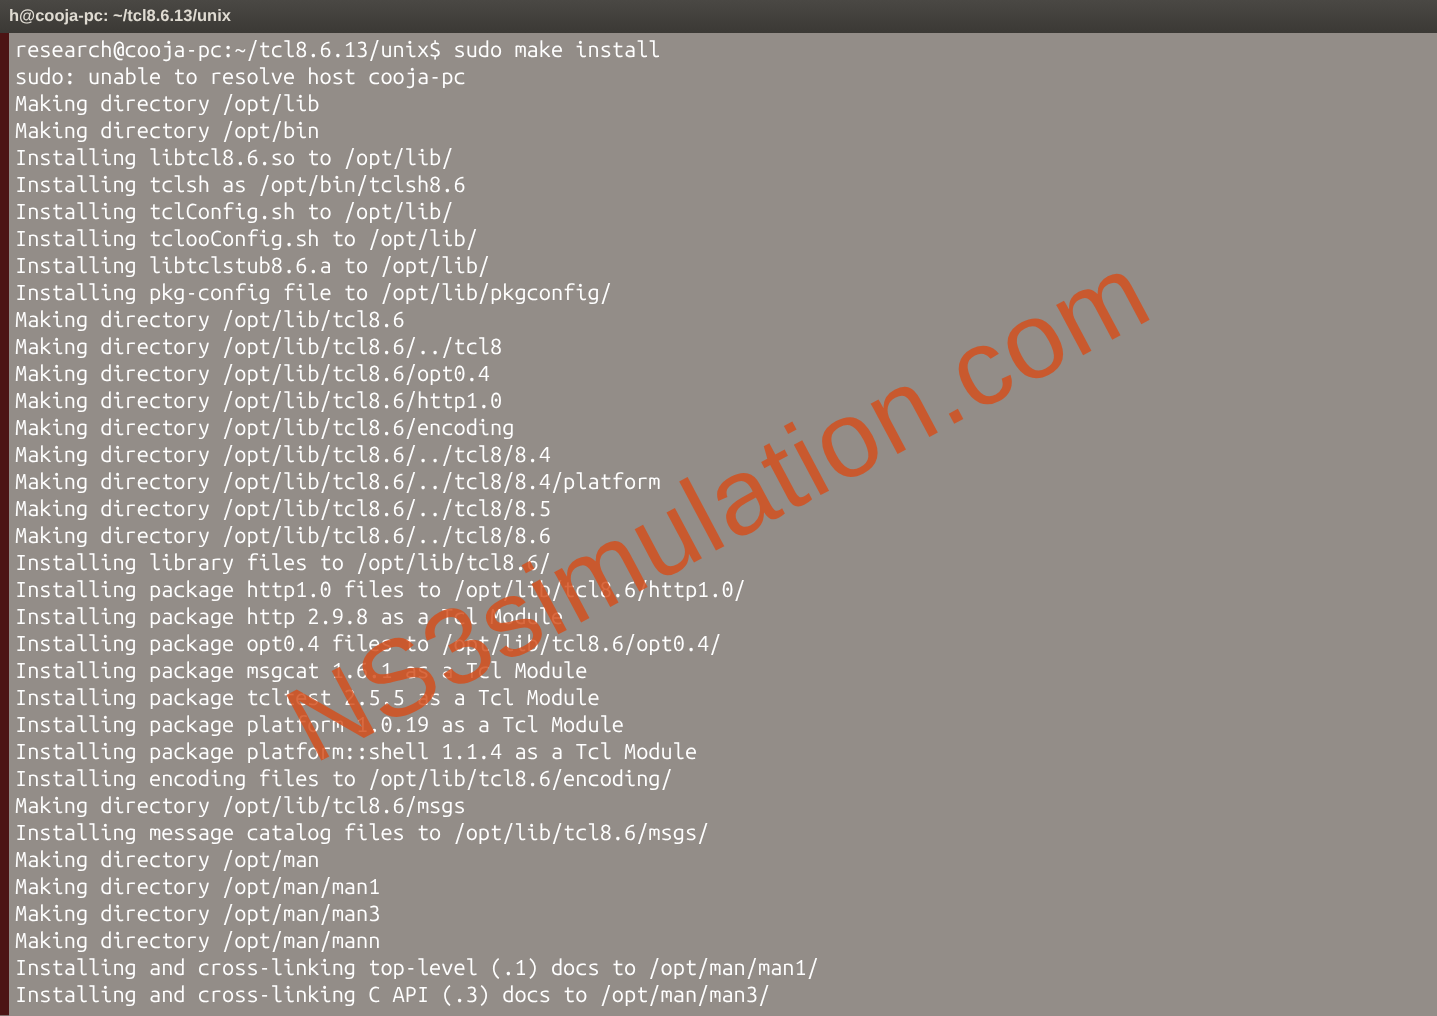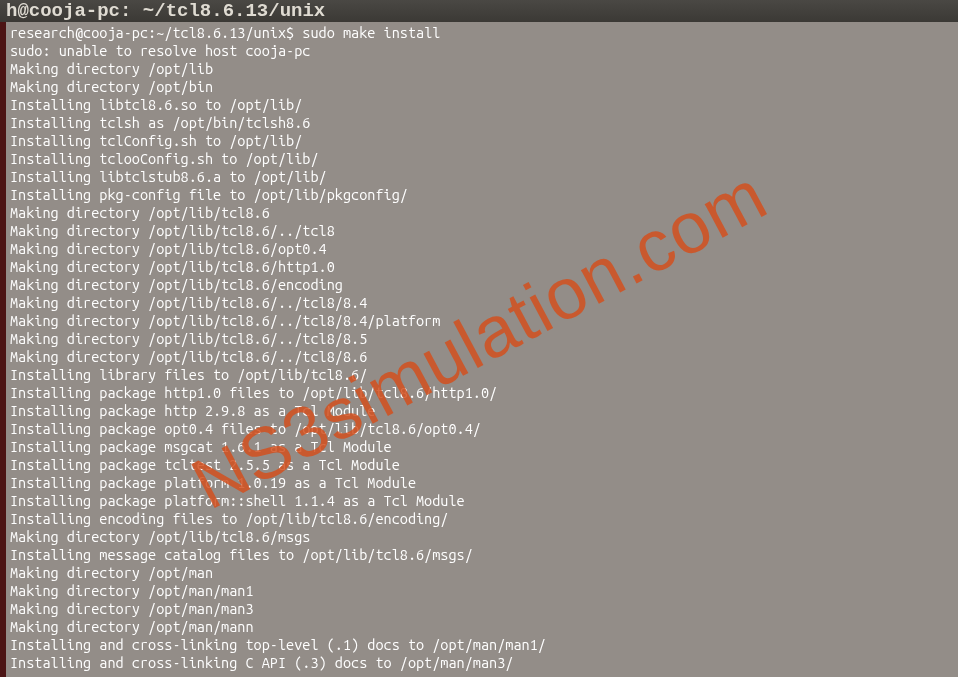--- a/index.html
+++ b/index.html
@@ -15,22 +15,22 @@
       background: #938d88;
       overflow: hidden;
       position: relative;
     }
     .titlebar {
       background: linear-gradient(to bottom, #4a4844, #3b3935);
       color: #dfdbd2;
       height: 22px;
       line-height: 22px;
       padding-left: 6px;
-      font-family: Liberation Mono, monospace;
-      font-size: 19px;
+      font-family: Liberation Sans, sans-serif;
+      font-size: 11px;
       font-weight: bold;
     }
     .terminal-wrap {
       display: flex;
       height: calc(100% - 22px);
     }
     .left-strip {
       width: 6px;
       background: #4c1414;
       flex-shrink: 0;

